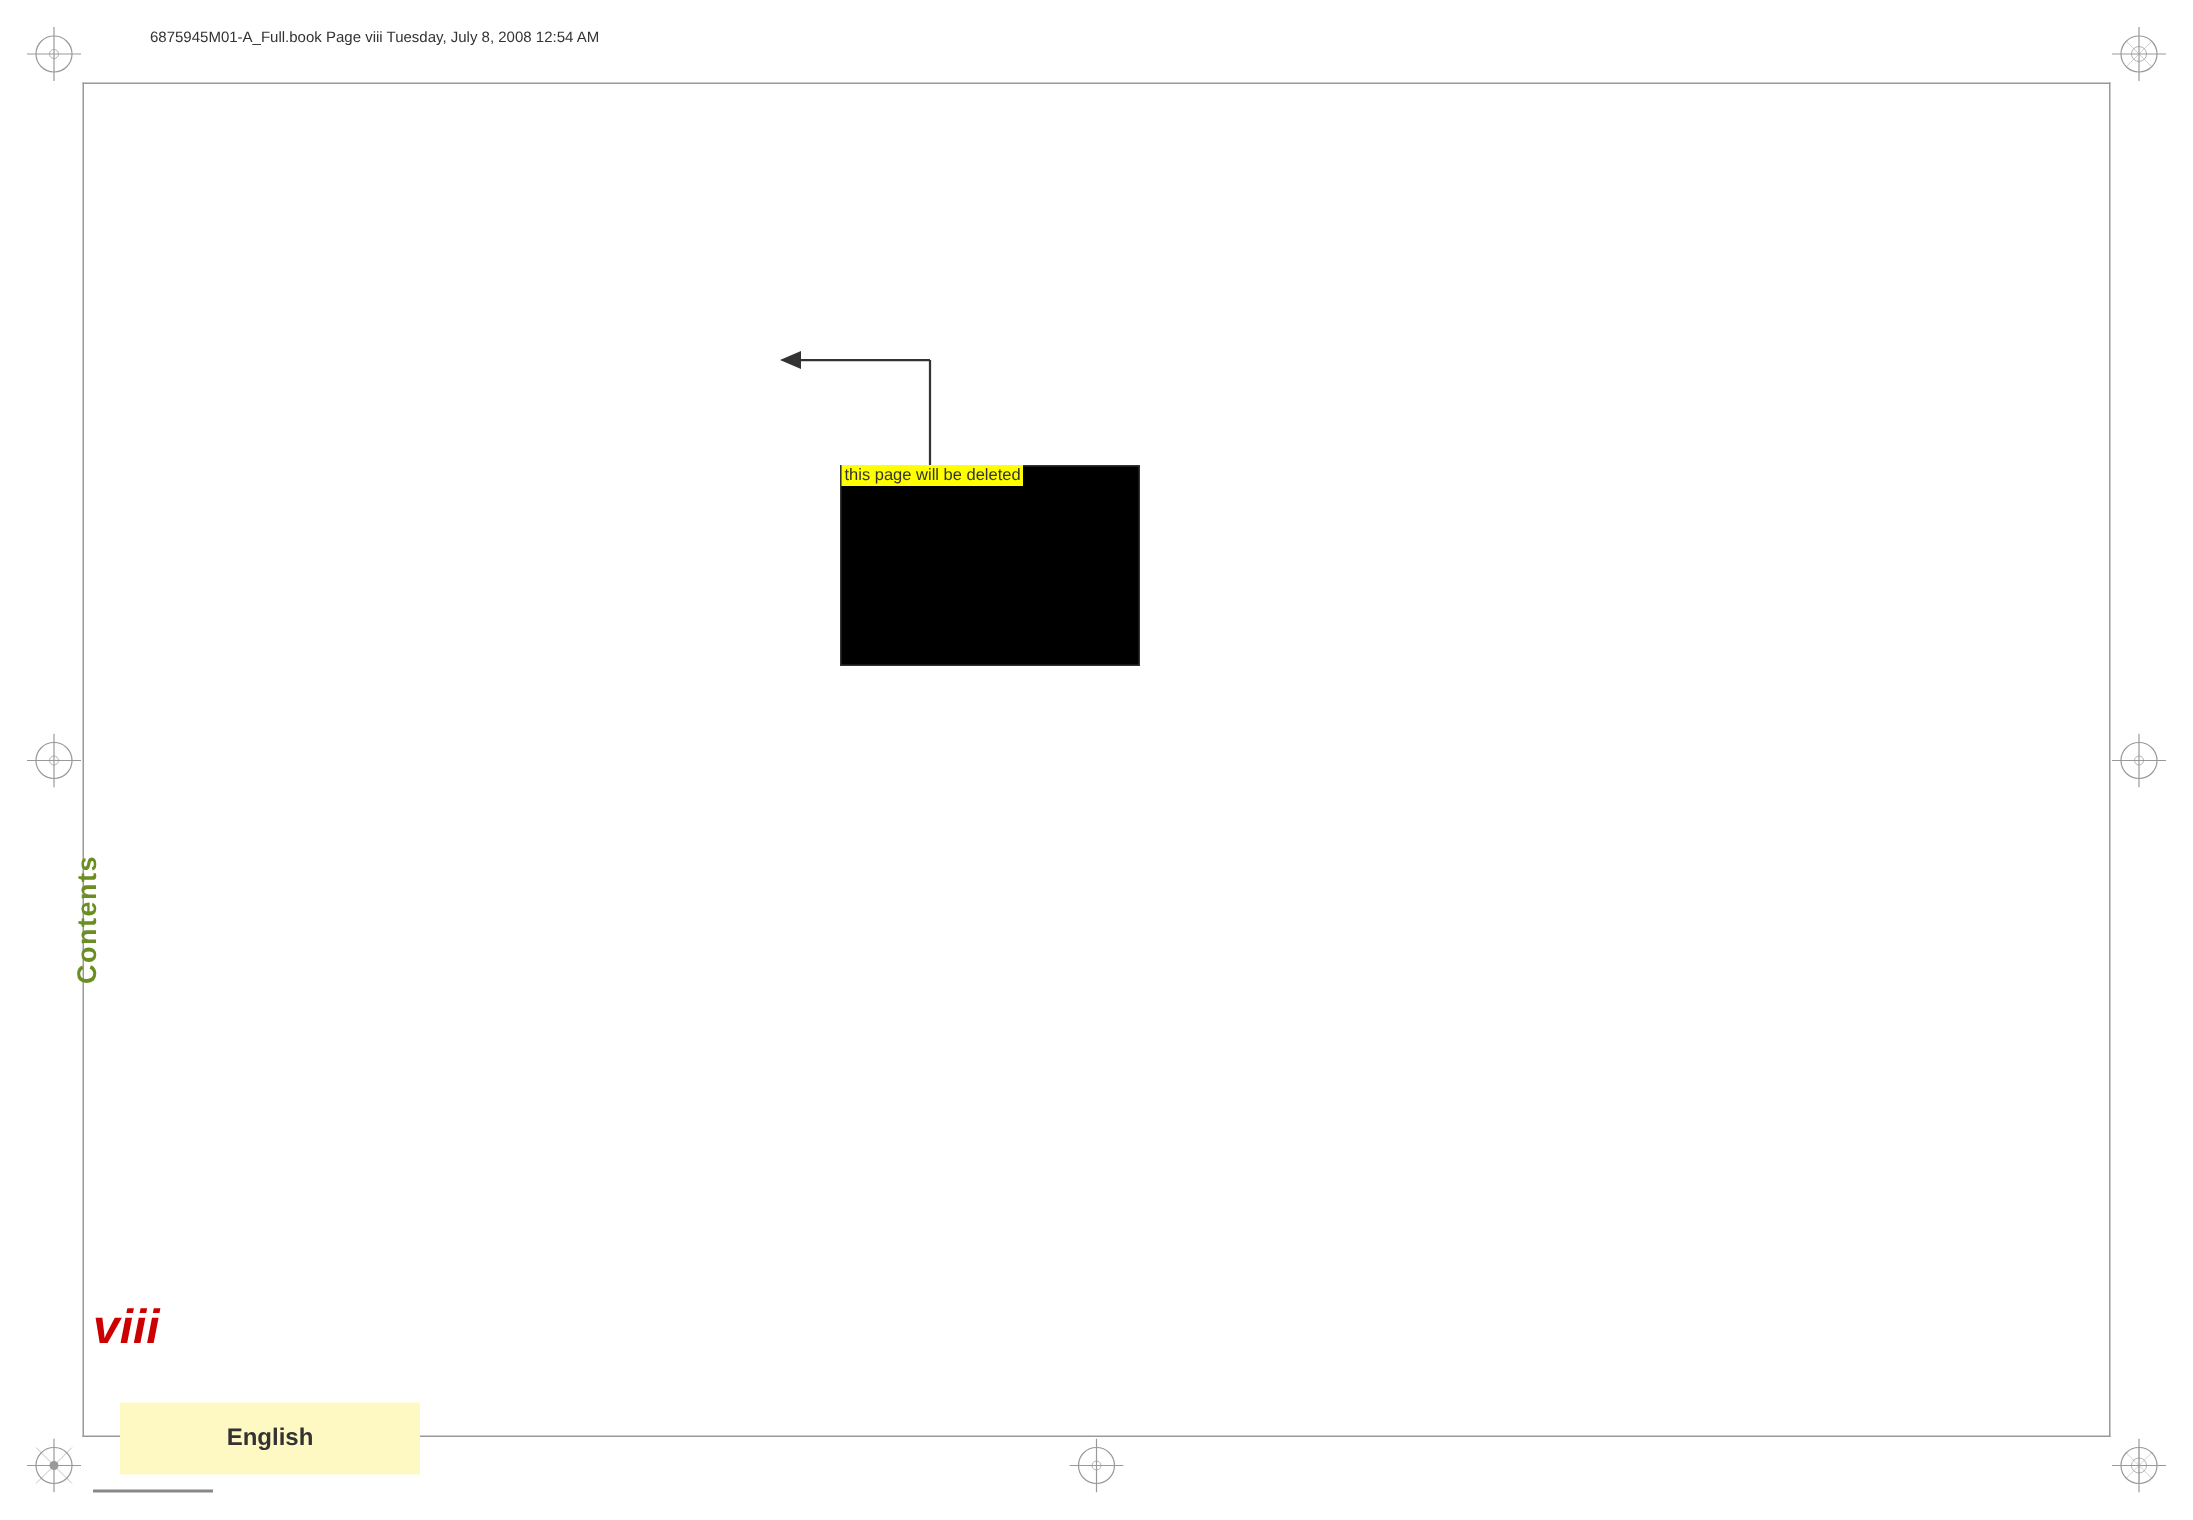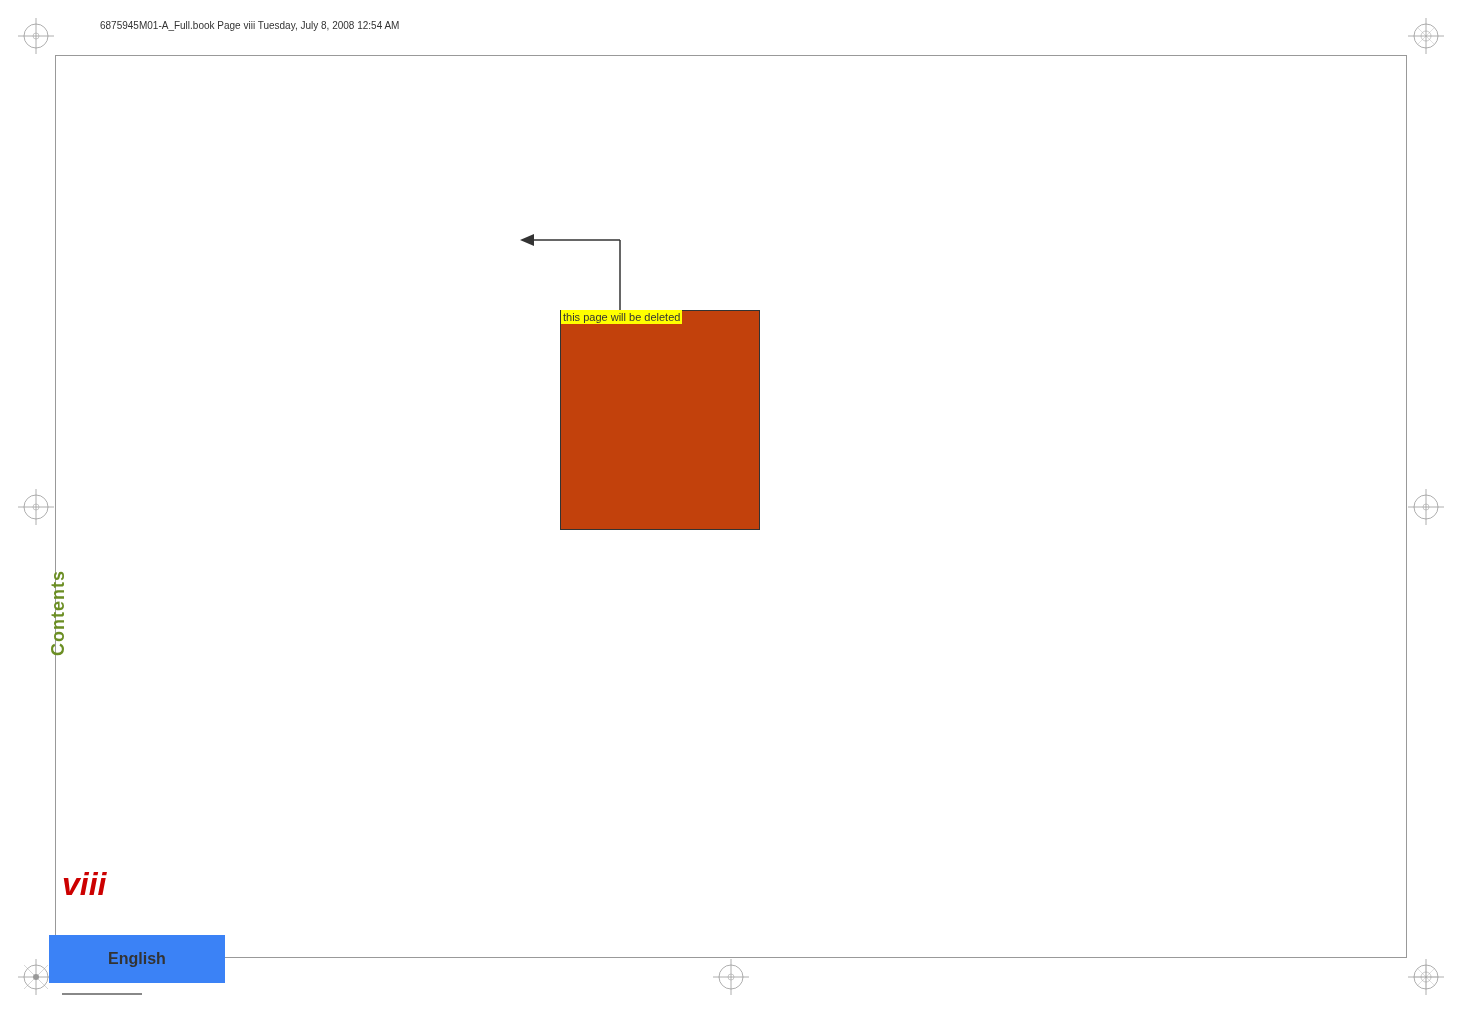--- a/index.html
+++ b/index.html
@@ -69,22 +69,22 @@
 
     
     .annotation-area {
       position: absolute;
       top: 310px;
       left: 560px;
     }
 
     .yellow-box {
       width: 200px;
-      height: 220px;
-      background: #c2410c;
+      height: 134px;
+      background: #000000;
       border: 1.5px solid #333;
       position: relative;
     }
 
     .yellow-box-label {
       position: absolute;
       top: -1px;
       left: 0;
       font-size: 11px;
       color: #333;
@@ -115,24 +115,24 @@
       font-weight: bold;
       color: #cc0000;
       font-style: italic;
       text-align: center;
     }
 
     
     .english-tab {
       position: absolute;
       bottom: 30px;
-      left: 49px;
-      width: 176px;
+      left: 80px;
+      width: 200px;
       height: 48px;
-      background: #3b82f6;
+      background: #fef9c3;
       display: flex;
       align-items: center;
       justify-content: center;
     }
     .english-tab-label {
       font-size: 16px;
       font-weight: bold;
       color: #333;
     }
 

